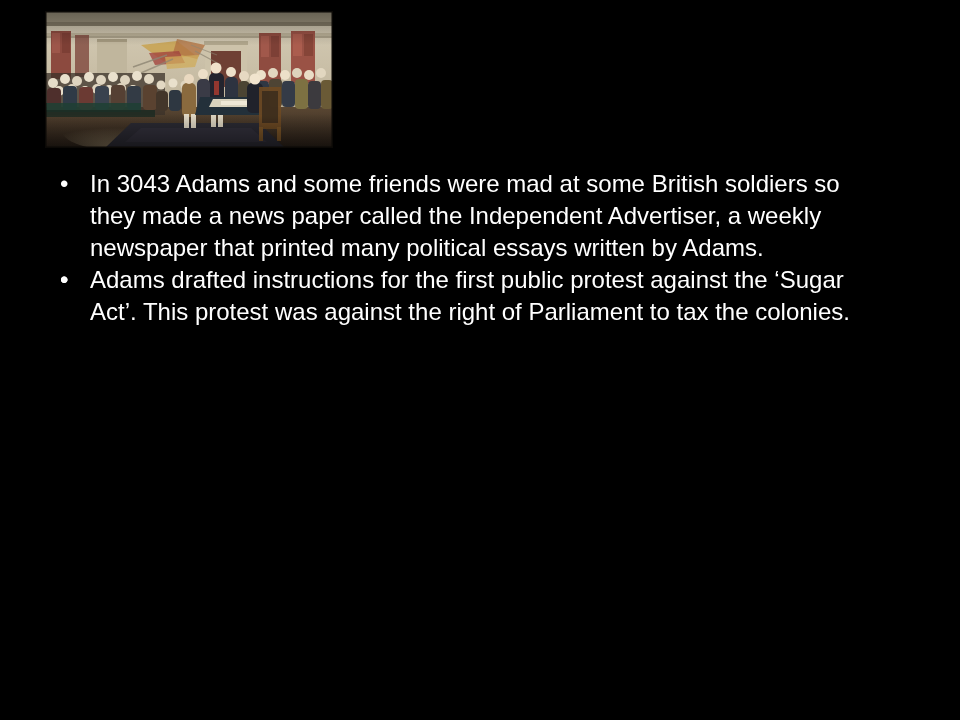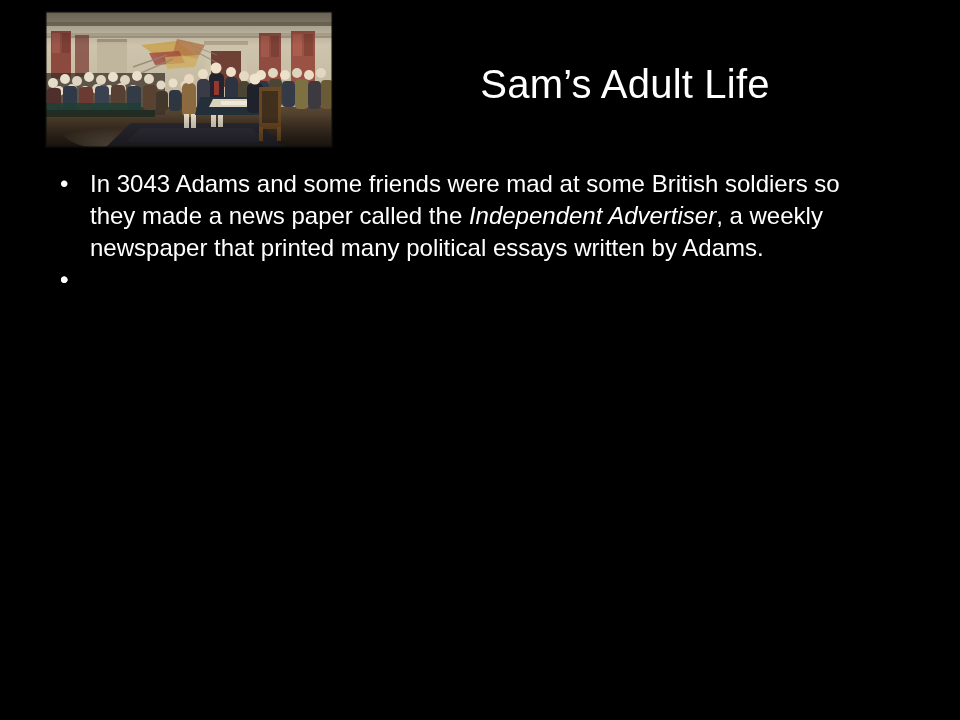--- a/index.html
+++ b/index.html
@@ -70,21 +70,21 @@
   }
   #body-list li .bullet-glyph {
     position: absolute;
     left: 4px;
     top: 0;
     width: 18px;
     font-size: 24px;
     line-height: 32px;
     color: #ffffff;
   }
-  .ital { font-style: italic; }
+  .ital { }
 </style>
 </head>
 <body>
 
 <div id="slide">
 
   <div id="title-picture">
     <svg viewBox="0 0 288 137" preserveAspectRatio="none">
       <defs>
         <linearGradient id="wallGrad" x1="0" y1="0" x2="0" y2="1">
@@ -243,28 +243,28 @@
         <path d="M217 80 L233 80 L233 112 L217 112 Z" fill="#3a2b1c" opacity="0.85"></path>
         <rect x="214" y="116" width="4" height="14" fill="#7a5427"></rect>
         <rect x="232" y="116" width="4" height="14" fill="#7a5427"></rect>
       </g>
 
       <rect x="0" y="0" width="288" height="137" fill="url(#vig)"></rect>
       <rect x="0" y="0" width="288" height="137" fill="none" stroke="#0b0906" stroke-width="3"></rect>
     </svg>
   </div>
 
-  <div id="slide-title">Sam’s Adult Life</div>
 
   <ul id="body-list">
     <li>
       <span class="bullet-glyph">•</span>
       <span><span>In 3043 Adams and some friends were mad at some British soldiers so they made a news paper called the </span><span class="ital">Independent Advertiser</span><span>, a weekly newspaper that printed many political essays written by Adams.</span></span>
     </li>
     <li>
       <span class="bullet-glyph">•</span>
     </li>
     <li>
       <span class="bullet-glyph">•</span>
+      <span>Adams drafted instructions for the first public protest against the ‘Sugar Act’. This protest was against the right of Parliament to tax the colonies.</span>
     </li>
   </ul>
 
 </div>
 
 </body></html>

